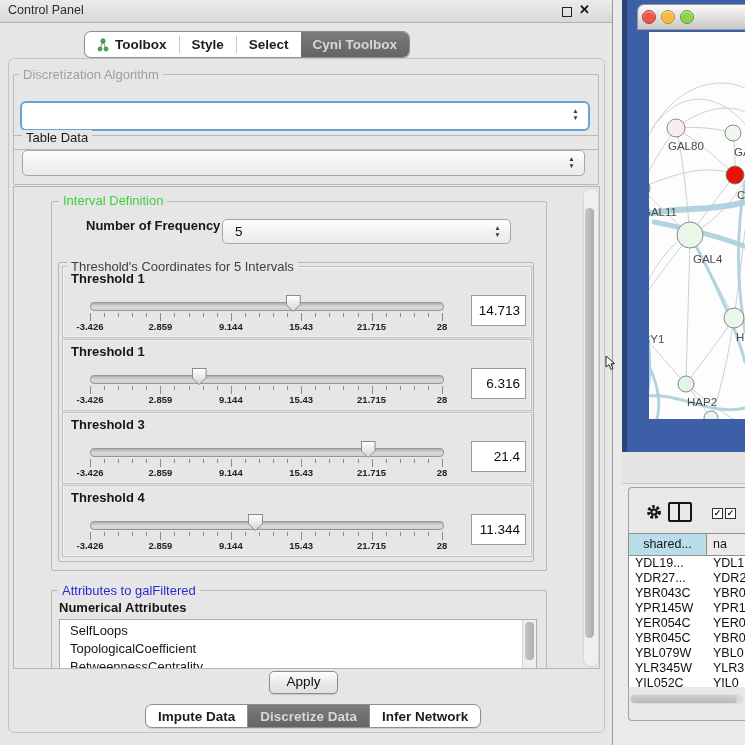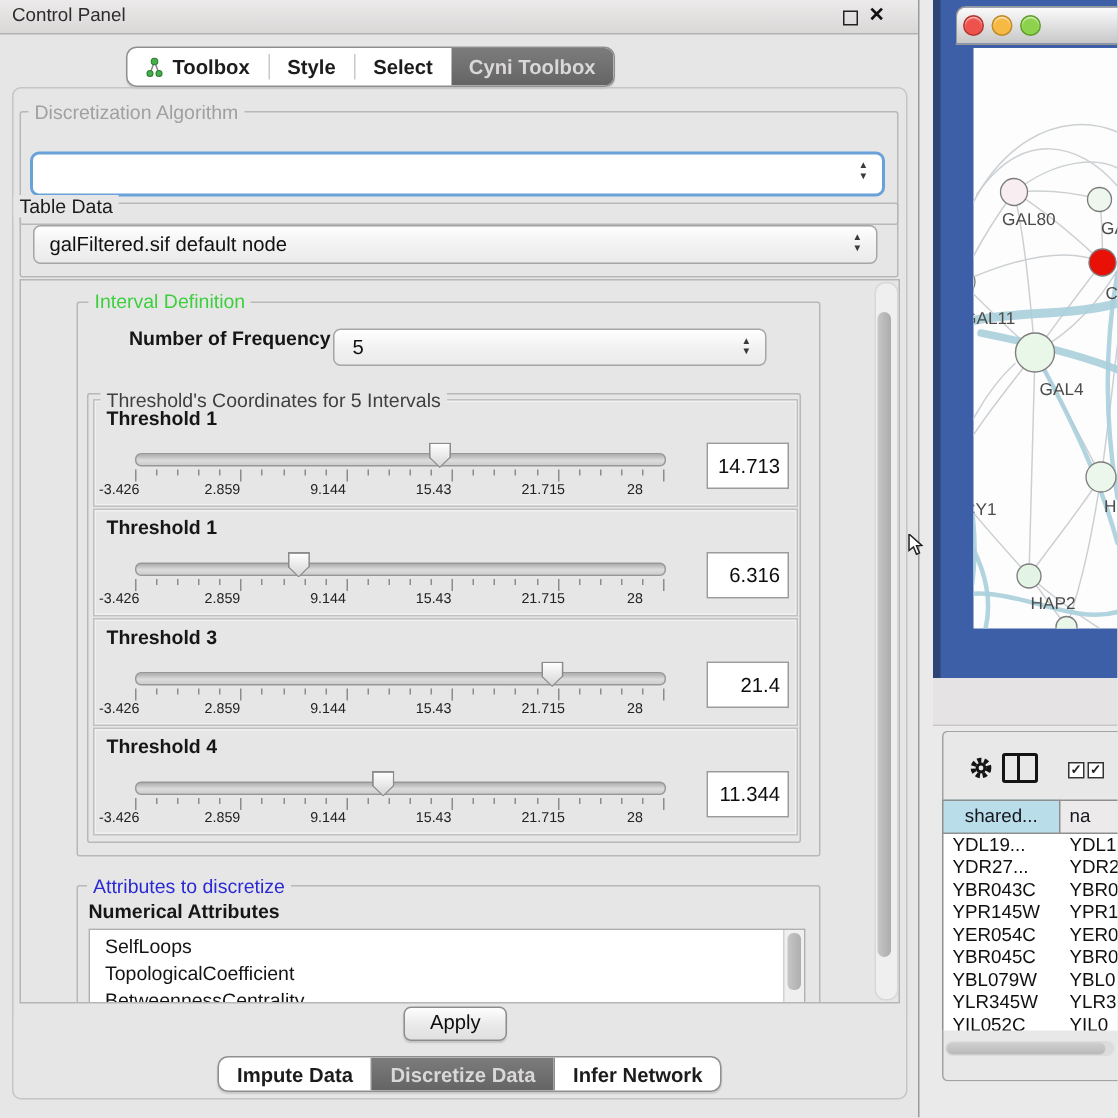--- a/index.html
+++ b/index.html
@@ -37,21 +37,21 @@
         font-size:6.5px;line-height:7px}
   #focus-combo{left:20px;top:101px;width:566px;height:26px;border:2px solid #68a2d8;border-radius:6px;
                background:#fff;z-index:1}
   
   #popup{left:13px;top:82px;width:564px;height:52px;background:#fff;border:1px solid #c4c4c4;
          border-radius:0 0 3px 3px;box-shadow:0 3px 9px rgba(0,0,0,.25);z-index:30}
   #popup .prompt{height:17px;text-align:center;color:#ababab;font-size:13px;padding-top:2px}
   #popup .opt{height:16px;padding-left:3px;font-size:13.5px;color:#0d0d0d;line-height:16px}
   #popup .opt.b{font-weight:700}
   #td-group{left:13px;top:135px;width:584px;height:48px}
-  #td-title{left:9px;top:130px;color:#1c1c1c;z-index:3}
+  #td-title{left:22px;top:130px;color:#1c1c1c;z-index:3}
   #td-combo{left:22px;top:150px;width:563px;height:26px}
   
   #viewport{left:13px;top:186px;width:585px;height:481px;border:1px solid #b7b5b5;overflow:hidden}
   #ig{left:37px;top:14px;width:494px;height:368px}
   #ig-title{left:45px;top:6px;color:#3ecf3e}
   #noi-label{left:72px;top:31px;font-size:13px;font-weight:700;color:#161616}
   #combo5{left:208px;top:32px;width:289px;height:25px}
   #tg{left:44px;top:75px;width:474px;height:298px}
   #tg-title{left:53px;top:72px;color:#404040}
   .th-panel{position:absolute;left:48px;width:468px;height:70px;background:#e7e6e6;
@@ -61,21 +61,21 @@
             border:1px solid #979797;background:linear-gradient(#aeaeae,#dcdcdc 55%,#cecece)}
   .th-thumb{position:absolute;top:28px;width:15px;height:17px;
             clip-path:polygon(0 0,100% 0,100% 58%,50% 100%,0 58%);background:#8b8b8b;z-index:2}
   .th-thumb-in{position:absolute;left:1px;top:1px;width:13px;height:15px;
             clip-path:polygon(0 0,100% 0,100% 58%,50% 100%,0 58%);
             background:linear-gradient(#fefefe,#d6d6d6)}
   .th-ticks{position:absolute;left:0;top:46px;width:100%;height:10px}
   .tick{position:absolute;top:0;width:1px;height:4px;background:#8c8c8c}
   .tick.major{height:8px}
   .th-ticklabels{position:absolute;left:0;top:54px;width:100%;height:11px}
-  .ticklab{position:absolute;width:48px;text-align:left;font-size:9.5px;font-weight:400;color:#222}
+  .ticklab{position:absolute;width:48px;text-align:center;font-size:9.5px;font-weight:700;color:#222}
   .th-value{position:absolute;left:408px;top:28px;width:55px;height:31px;background:#fff;
             border:1px solid #9b9b9b;font-size:13.5px;color:#0c0c0c;text-align:right;
             line-height:29px;padding-right:5px;box-sizing:border-box}
   #ag{left:37px;top:403px;width:494px;height:112px}
   #ag-title{left:44px;top:396px;color:#2a2ad4}
   #na-label{left:45px;top:413px;font-size:13px;font-weight:700;color:#161616}
   #attrlist{left:45px;top:432px;width:476px;height:49px;background:#fff;border:1px solid #b0b0b0;overflow:hidden}
   .list-item{height:18px;line-height:18px;padding-left:10px;font-size:13px;color:#141414}
   #attrlist .pad{height:2px}
   #list-sb{position:absolute;right:0;top:0;width:13px;height:49px;background:#efefef;border-left:1px solid #d2d2d2}
@@ -159,21 +159,20 @@
   <div id="focus-combo" class="abs">
     <span class="spin">
       <span>▲</span><br><span>▼</span>
     </span>
   </div>
 
 
   <div id="td-group" class="abs group"></div>
   <span id="td-title" class="abs gtitle">Table Data</span>
   <div id="td-combo" class="abs combo">
-    <span class="val">galFiltered.sif default node</span>
     <span class="spin">
       <span>▲</span><br><span>▼</span>
     </span>
   </div>
 
   <div id="viewport" class="abs">
     <div id="ig" class="abs group"></div>
     <span id="ig-title" class="abs gtitle">Interval Definition</span>
     <span id="noi-label" class="abs">Number of Frequency</span>
     <div id="combo5" class="abs combo">
@@ -357,21 +356,21 @@
             <div class="ticklab" style="left: 143.8px;">9.144</div>
             <div class="ticklab" style="left: 214.2px;">15.43</div>
             <div class="ticklab" style="left: 284.6px;">21.715</div>
             <div class="ticklab" style="left: 355px;">28</div>
           </div>
     <div class="th-value">11.344</div>
   </div>
       </div>
 
     <div id="ag" class="abs group"></div>
-    <span id="ag-title" class="abs gtitle">Attributes to discretize</span>
+    <span id="ag-title" class="abs gtitle">Attributes to galFiltered</span>
     <span id="na-label" class="abs">Numerical Attributes</span>
     <div id="attrlist" class="abs">
       <div class="pad"></div>
       <div id="attr-items">
           <div class="list-item">SelfLoops</div>
           <div class="list-item">TopologicalCoefficient</div>
           <div class="list-item">BetweennessCentrality</div>
         </div>
       <div id="list-sb">
         <div id="list-thumb"></div>

